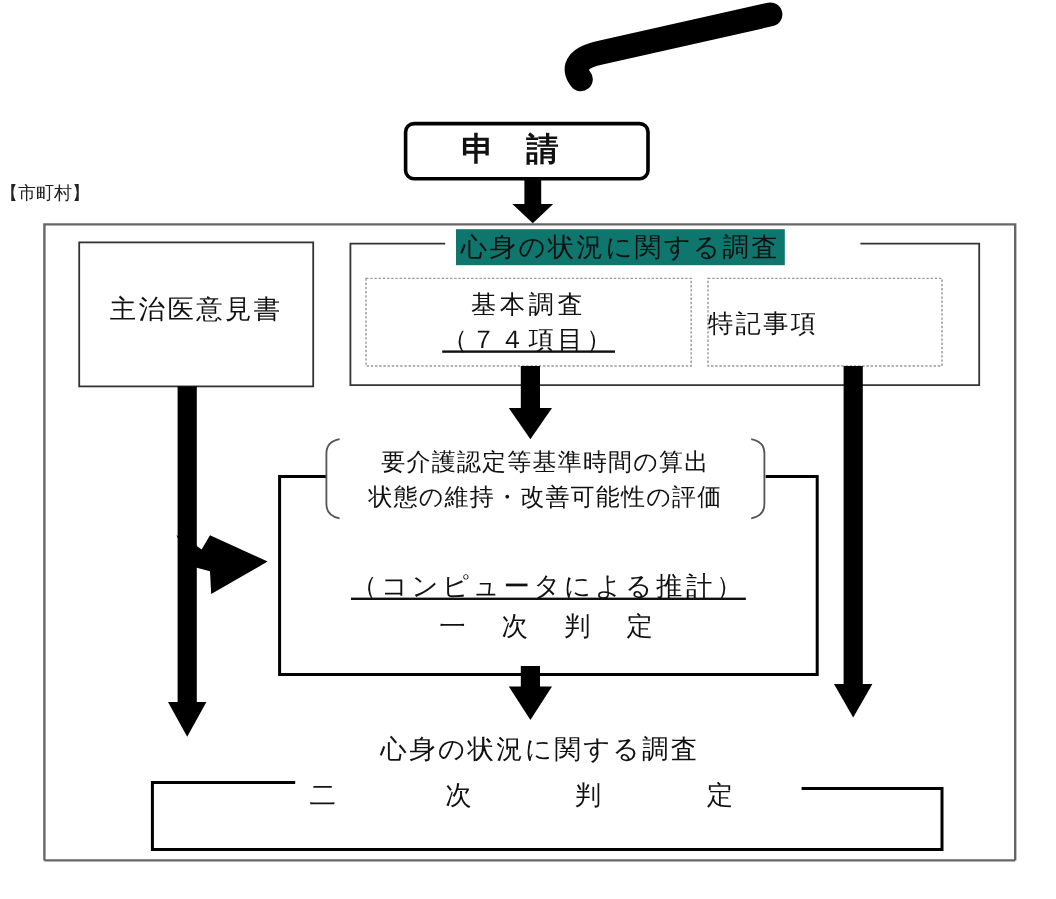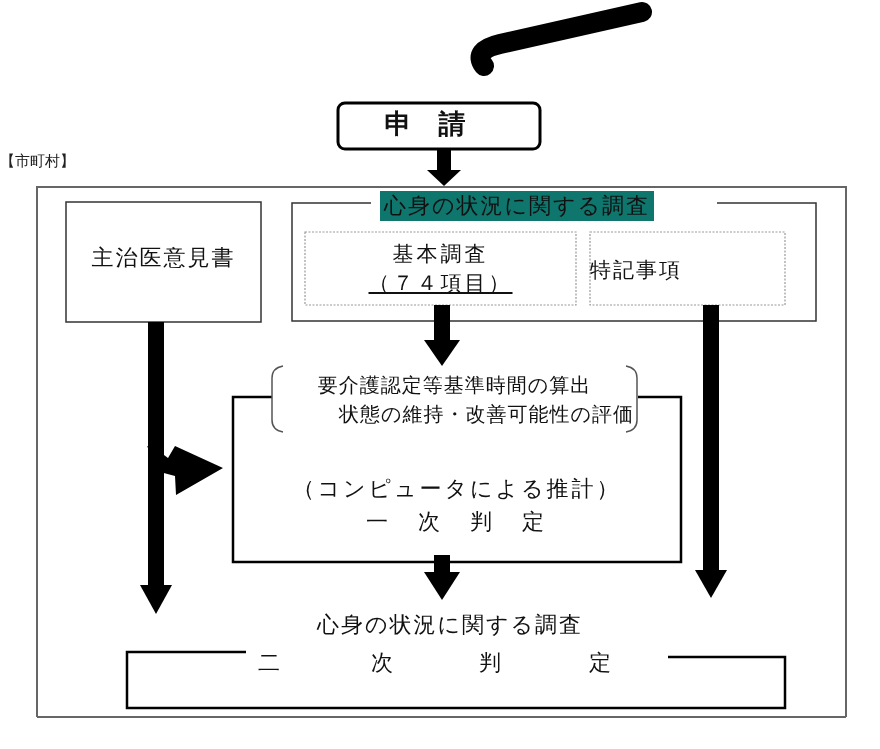--- a/index.html
+++ b/index.html
@@ -60,23 +60,23 @@
 <div class="t" style="left:66px; top:243px; width:195px; text-align:center; font-size:22px; letter-spacing:2px;">主治医意見書</div>
 
 <div class="t label-bg" style="left:380px; top:191px; font-size:22px; letter-spacing:2px; padding:0 4px;">心身の状況に関する調査</div>
 
 <div class="t" style="left:305px; top:240px; width:271px; text-align:center; font-size:21px; letter-spacing:3px;">基本調査</div>
 <div class="t" style="left:305px; top:269px; width:271px; text-align:center; font-size:21px; letter-spacing:3px;text-decoration:underline;">（７４項目）</div>
 
 <div class="t" style="left:590px; top:256px; width:195px; text-align:left; font-size:21px; letter-spacing:2px;">特記事項</div>
 
 <div class="t" style="left:272px; top:372px; width:365px; text-align:center; font-size:20px; letter-spacing:1px;">要介護認定等基準時間の算出</div>
-<div class="t" style="left:272px; top:401px; width:365px; text-align:center; font-size:20px; letter-spacing:1px;padding-left:32px;">状態の維持・改善可能性の評価</div>
+<div class="t" style="left:272px; top:401px; width:365px; text-align:center; font-size:20px; letter-spacing:1px;">状態の維持・改善可能性の評価</div>
 
-<div class="t" style="left:233px; top:474px; width:448px; text-align:center; font-size:22px; letter-spacing:3px;">（コンピュータによる推計）</div>
+<div class="t" style="left:233px; top:474px; width:448px; text-align:center; font-size:22px; letter-spacing:3px;text-decoration:underline;">（コンピュータによる推計）</div>
 <div class="t" style="left:233px; top:507px; width:448px; text-align:center; font-size:22px; letter-spacing:4px;">一　次　判　定</div>
 
 <div class="t" style="left:240px; top:610px; width:420px; text-align:center; font-size:22px; letter-spacing:2px;">心身の状況に関する調査</div>
 
 <div class="t" style="left:258px; top:648px; font-size:22px;">二</div>
 <div class="t" style="left:371px; top:648px; font-size:22px;">次</div>
 <div class="t" style="left:479px; top:648px; font-size:22px;">判</div>
 <div class="t" style="left:589px; top:648px; font-size:22px;">定</div>
 
 </body></html>

